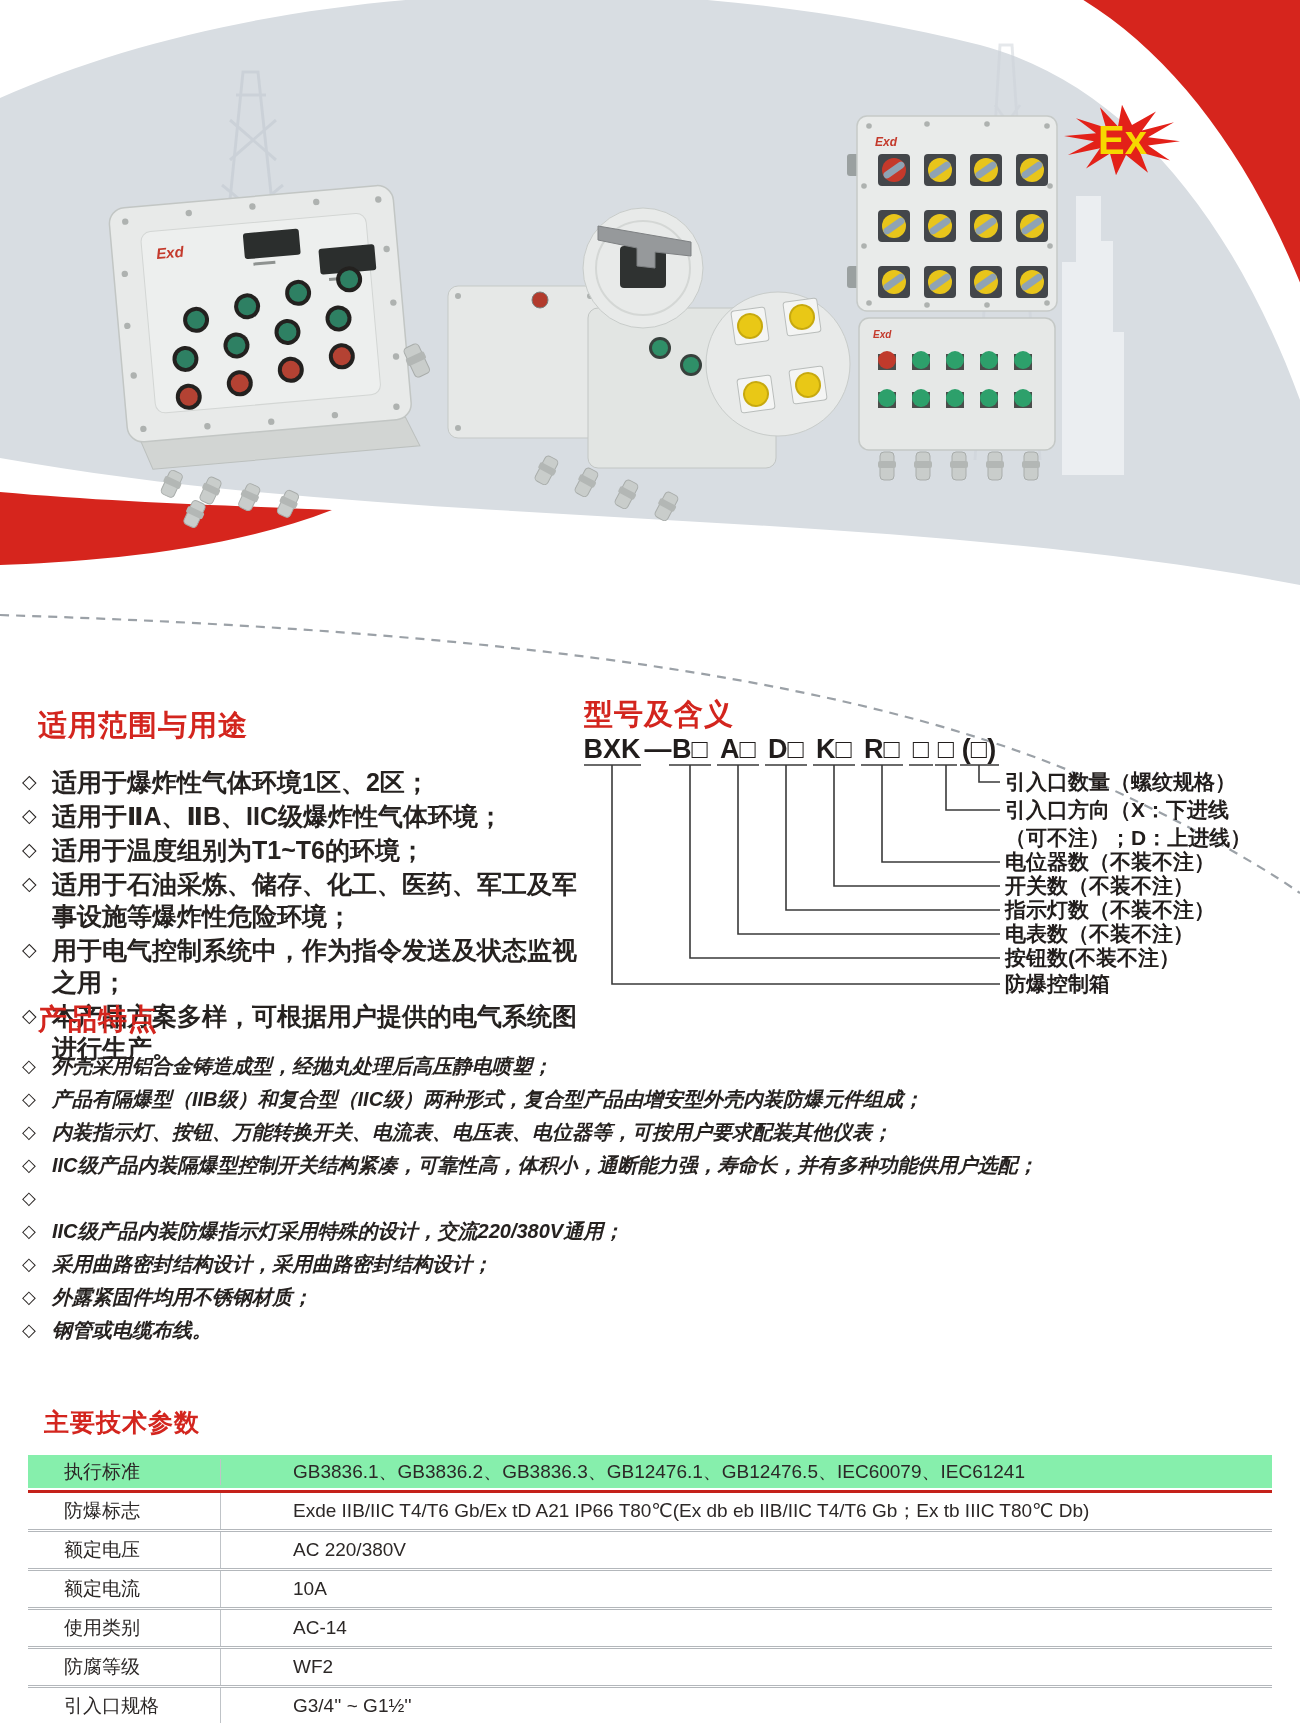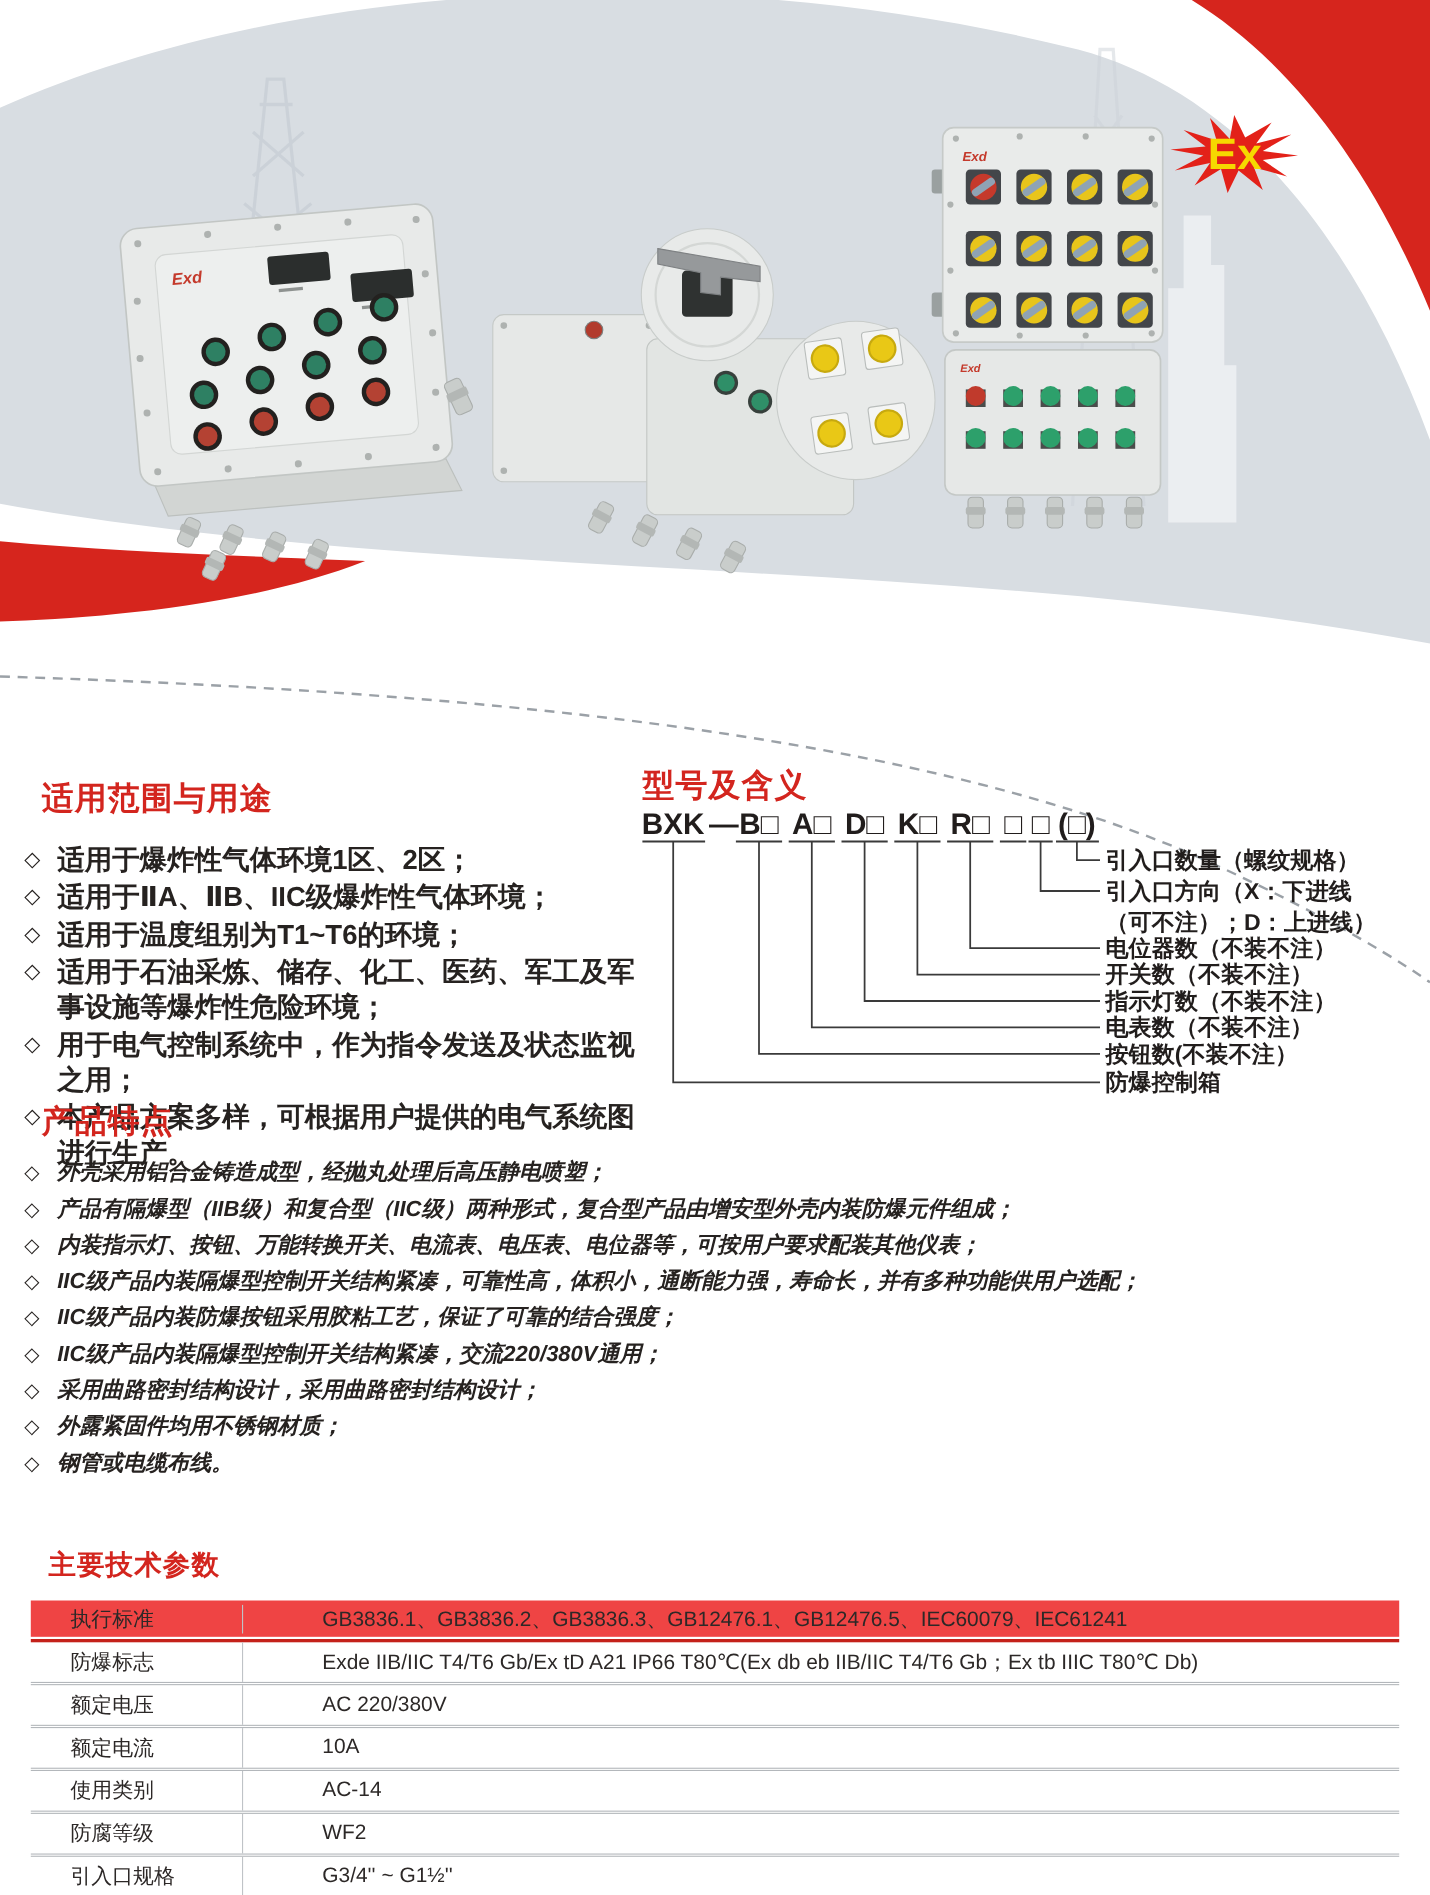--- a/index.html
+++ b/index.html
@@ -19,21 +19,21 @@
   .sec-scope li{margin-bottom:2px;}
   .sec-feat{left:22px;top:984px;width:1262px;}
   .sec-feat ul{margin-top:14px;}
   .sec-feat li{margin-bottom:12px;}
   .sec-feat .bt{font-size:20px;line-height:21px;font-style:italic;}
   .sec-feat .dm{line-height:21px;font-size:18px;}
   .sec-specs{left:28px;top:1390px;width:1244px;}
   .sec-specs h2{font-size:25px;}
   .spec-table{margin-top:10px;width:100%;font-size:19px;color:#2c2827;}
   .spec-row{display:flex;align-items:stretch;height:36px;}
-  .spec-row.hdr{height:33px;background:#ef4444;align-items:center;}
+  .spec-row.hdr{height:33px;background:#86efac;align-items:center;}
   .redline{height:3px;background:#c4211a;margin-top:2px;}
   .spec-row + .spec-row,.redline + .spec-row{border-bottom:3px double #b3b7bb;}
   .spec-row.hdr{border-bottom:none;}
   .cell-l{width:192px;padding-left:36px;box-sizing:border-box;display:flex;align-items:center;}
   .cell-v{flex:1;padding-left:72px;box-sizing:border-box;border-left:1px solid #bfc3c7;display:flex;align-items:center;}
 </style>
 </head>
 <body>
 
 <div class="page">
@@ -478,25 +478,24 @@
       <li>
           <span class="dm">◇</span>
           <span class="bt">内装指示灯、按钮、万能转换开关、电流表、电压表、电位器等，可按用户要求配装其他仪表；</span>
         </li>
       <li>
           <span class="dm">◇</span>
           <span class="bt">IIC级产品内装隔爆型控制开关结构紧凑，可靠性高，体积小，通断能力强，寿命长，并有多种功能供用户选配；</span>
         </li>
       <li>
           <span class="dm">◇</span>
-          <span class="bt">IIC级产品内装防爆按钮采用胶粘工艺，保证了可靠的结合强度；</span>
-        </li>
-      <li>
-          <span class="dm">◇</span>
-          <span class="bt">IIC级产品内装隔爆型控制开关结构紧凑，交流220/380V通用；</span>
+        </li>
+      <li>
+          <span class="dm">◇</span>
+          <span class="bt">IIC级产品内装防爆指示灯采用特殊的设计，交流220/380V通用；</span>
         </li>
       <li>
           <span class="dm">◇</span>
           <span class="bt">采用曲路密封结构设计，采用曲路密封结构设计；</span>
         </li>
       <li>
           <span class="dm">◇</span>
           <span class="bt">外露紧固件均用不锈钢材质；</span>
         </li>
       <li>

